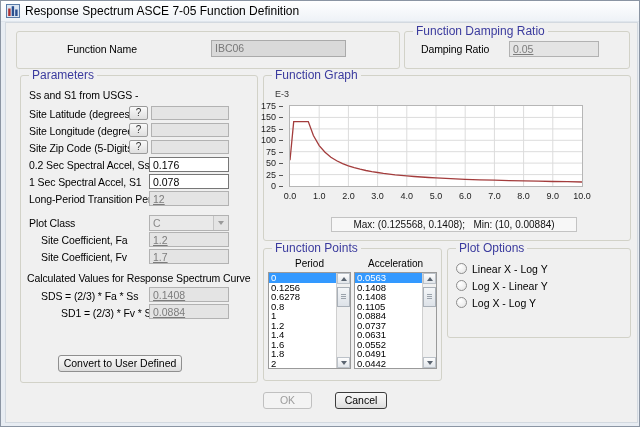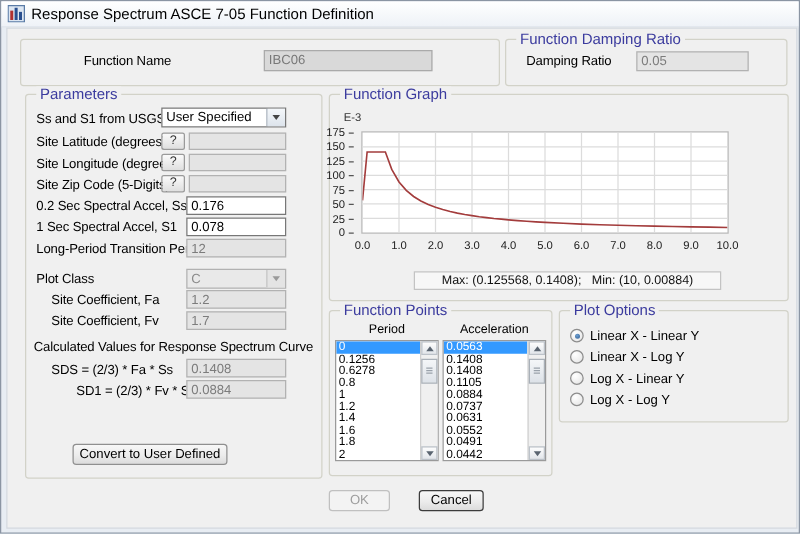--- a/index.html
+++ b/index.html
@@ -11,21 +11,21 @@
   .title{font-size:12px;color:#000;white-space:nowrap;}
   .content{position:absolute;left:4px;top:21px;width:631px;height:399px;
        background:#f0f0f0;border:1px solid #d3d9e0;}
   .group{position:absolute;border:1px solid #d2d2c8;border-radius:3px;}
   .grouplabel{position:absolute;top:-7px;left:8px;background:#f0f0f0;padding:0 3px;
        color:#3b3b9e;font-size:12px;line-height:12px;white-space:nowrap;}
   .lbl{position:absolute;font-size:10.5px;color:#000;white-space:nowrap;letter-spacing:-0.1px;}
   .field{position:absolute;box-sizing:border-box;font-size:10.5px;line-height:13px;
        padding:1px 3px;white-space:nowrap;overflow:hidden;}
   .edit{background:#fff;border:1px solid #777;color:#000;}
-  .dis{background:#e4e4e4;border:1px solid #b2b2b2;color:#7c7c7c;}
+  .dis{background:#e4e4e4;border:1px solid #b2b2b2;color:#7c7c7c;text-decoration:underline;}
   .dis2{background:#d9d9d9;border:1px solid #aaa;color:#787878;}
   .combo{position:absolute;box-sizing:border-box;display:flex;font-size:10.5px;}
   .combo .val{flex:1;padding:1px 3px;line-height:12px;white-space:nowrap;overflow:hidden;}
   .combo .arrow{width:14px;display:flex;align-items:center;justify-content:center;border-left:1px solid #aab4bf;
        background:linear-gradient(#f4f7fa,#dde4ec);}
   .combo .arrow i{width:0;height:0;border-left:3.5px solid transparent;border-right:3.5px solid transparent;
        border-top:4px solid #444;}
   .combo.en{background:#fff;border:1px solid #777;}
   .combo.ds{background:#e9e9e9;border:1px solid #b2b2b2;color:#8a8a8a;}
   .combo.ds .arrow{background:#e4e4e4;border-left:1px solid #c4c4c4;}
@@ -95,26 +95,20 @@
   <div class="group" style="left:403px;top:30px;width:224px;height:36px;">
     <span class="grouplabel">Function Damping Ratio</span>
   </div>
   <div class="lbl" style="left:420px;top:42px;">Damping Ratio</div>
   <div class="field dis" style="left:508px;top:40px;width:90px;height:16px;">0.05</div>
 
   <div class="group" style="left:19px;top:74px;width:236px;height:306px;">
     <span class="grouplabel">Parameters</span>
   </div>
   <div class="lbl" style="left:28px;top:88px;">Ss and S1 from USGS -</div>
-  <div class="combo en" style="left:128px;top:85px;width:100px;height:16px;">
-    <span class="val">User Specified</span>
-    <span class="arrow">
-        <i></i>
-      </span>
-  </div>
 
   <div class="lbl" style="left:28px;top:107px;">Site Latitude (degrees)</div>
   <div class="qbtn" style="left:128px;top:105px;">?</div>
   <div class="field dis" style="left:150px;top:105px;width:78px;height:14px;"></div>
 
   <div class="lbl" style="left:28px;top:124px;">Site Longitude (degrees)</div>
   <div class="qbtn" style="left:128px;top:122px;">?</div>
   <div class="field dis" style="left:150px;top:122px;width:78px;height:14px;"></div>
 
   <div class="lbl" style="left:28px;top:141px;">Site Zip Code (5-Digits)</div>
@@ -246,24 +240,20 @@
       <div class="sb-thumb"></div>
       <div class="sb-down"></div>
     </div>
   </div>
 
   <div class="group" style="left:446px;top:247px;width:182px;height:88px;">
     <span class="grouplabel">Plot Options</span>
   </div>
   <div style="position:absolute;left:455px;top:262px;width:168px;" id="plot-option-rows">
       <div class="radio-row">
-        <span class="radio on"></span>
-        <span class="rlabel">Linear X - Linear Y</span>
-      </div>
-      <div class="radio-row">
         <span class="radio"></span>
         <span class="rlabel">Linear X - Log Y</span>
       </div>
       <div class="radio-row">
         <span class="radio"></span>
         <span class="rlabel">Log X - Linear Y</span>
       </div>
       <div class="radio-row">
         <span class="radio"></span>
         <span class="rlabel">Log X - Log Y</span>

